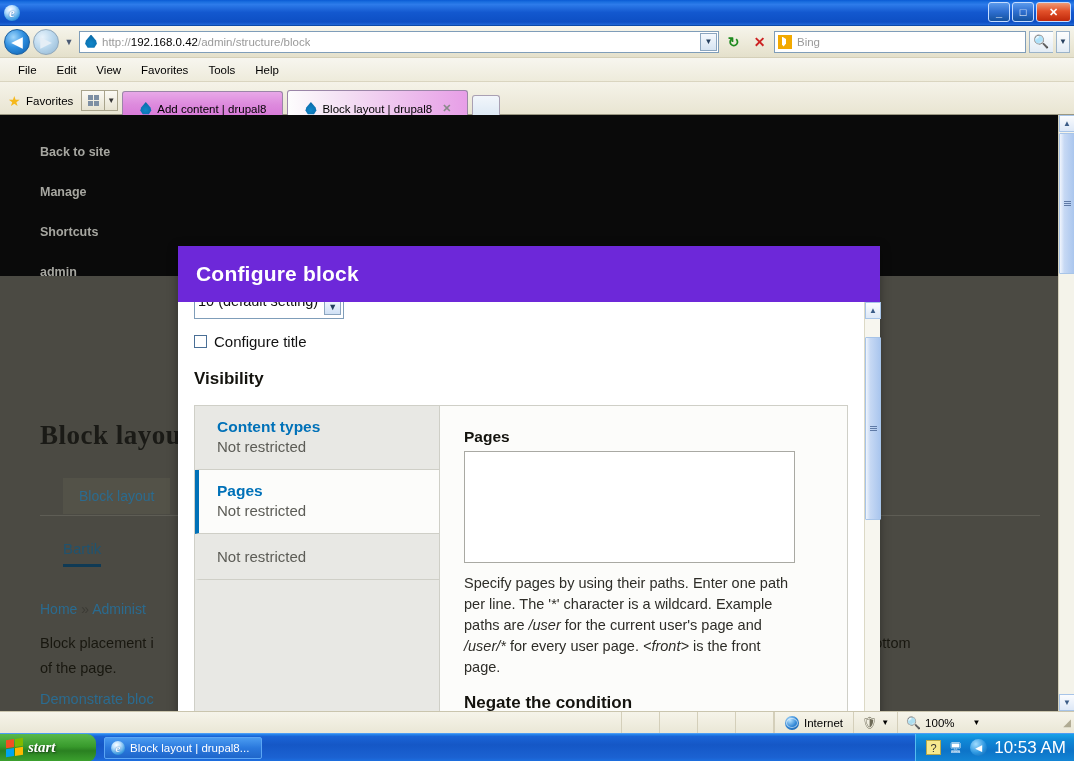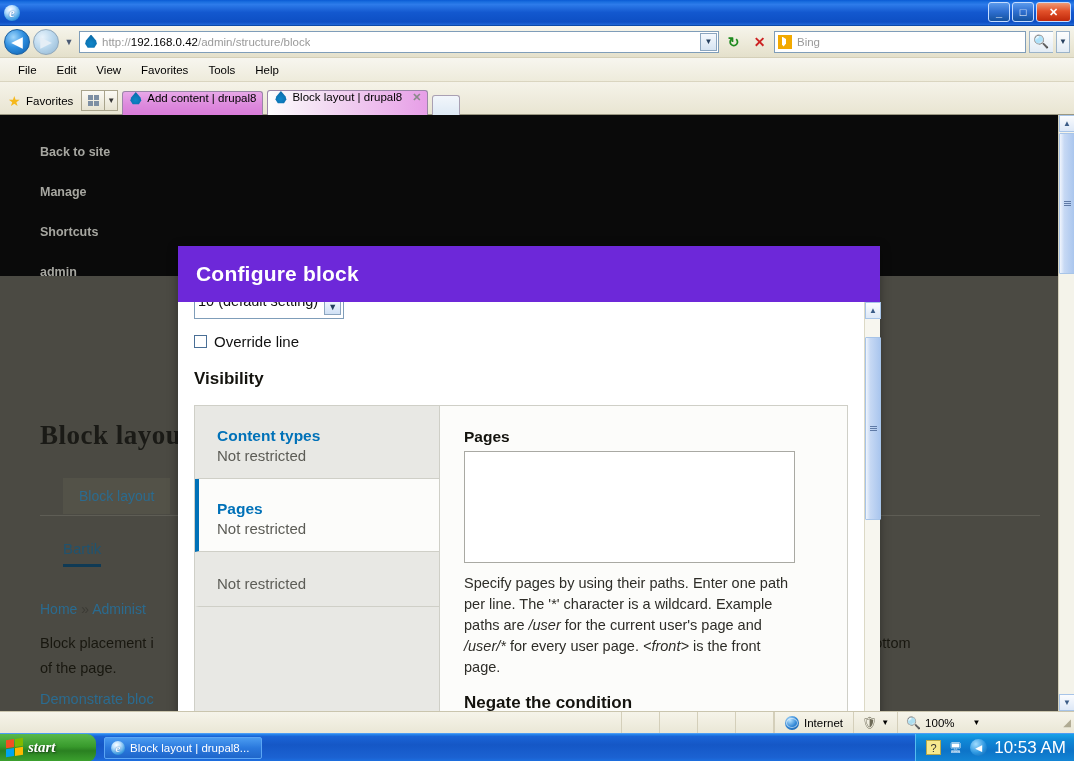--- a/index.html
+++ b/index.html
@@ -141,22 +141,22 @@
     display: flex; align-items: center; justify-content: center;
   }
   .qtabs-grid { display: grid; grid-template-columns: 5px 5px; grid-gap: 1px; }
   .qtabs-grid i { display: block; width: 5px; height: 5px; background: #7d8fa3; }
   .qtabs-drop {
     width: 13px; height: 21px; border: 1px solid #a9a48c; border-left: none; margin-bottom: 3px;
     background: linear-gradient(180deg, #fbfaf4, #e7e3d1);
     display: flex; align-items: center; justify-content: center; font-size: 8px; color: #333;
   }
   .tab {
-    height: 24px; margin-left: 4px; display: flex; align-items: flex-start;
-    padding: 0 6px; font-size: 11.5px; border: 1px solid #9b86a8;
+    height: 24px; margin-left: 4px; display: flex; align-items: flex-end;
+    padding: 0 16px; font-size: 11.5px; border: 1px solid #9b86a8;
     border-bottom: none; border-radius: 3px 3px 0 0; position: relative; top: 1px;
   }
   .tab.inactive { background: linear-gradient(180deg, #e8a8e8 0%, #dd8add 55%, #d97cd9 100%); color: #000; }
   .tab.active {
     background: linear-gradient(90deg, #fdfdfd 0%, #f3dcf3 35%, #e79ee7 100%);
     color: #000; height: 25px;
   }
   .tab .tabfav { width: 13px; height: 13px; margin-right: 5px; position: relative; flex: 0 0 auto; }
   .tab .tabclose { margin-left: 10px; color: #8a8a8a; font-size: 11px; font-weight: bold; }
   .newtab {
@@ -260,21 +260,21 @@
     margin-right: 7px; display: inline-block;
   }
   .vis-h { margin-top: 19px; font-size: 17px; font-weight: bold; color: #14130e; }
 
   .vtabs {
     margin-top: 16px; width: 654px; height: 360px;
     border: 1px solid #cfcfc7; display: flex; background: #fcfcfa;
   }
   .vtab-list { width: 245px; background: #e8e8e4; border-right: 1px solid #cfcfc7; }
   .vtab {
-    padding: 21px 0 14px 18px; border-bottom: 1px solid #cfcfc7;
+    padding: 12px 0 14px 18px; border-bottom: 1px solid #cfcfc7;
     border-left: 4px solid transparent;
   }
   .vtab.sel { background: #fcfcfa; border-left: 4px solid #0071b8; }
   .vtab .t { color: #0071b8; font-size: 15.5px; font-weight: bold; }
   .vtab .s { color: #5c5c56; font-size: 15px; margin-top: 2px; }
   .vtab-pane { flex: 1 1 auto; padding: 22px 20px 0 24px; }
   .pane-label { font-size: 15.5px; font-weight: bold; color: #14130e; margin-bottom: 5px; }
   .pane-ta {
     width: 331px; height: 112px; border: 1px solid #a9a9a3; background: #fff;
   }
@@ -509,21 +509,21 @@
 
       <div class="modal-body">
         <div class="mb-inner">
 
           <div class="sel-weight">
             <span>10 (default setting)</span><span class="arrow">▼</span>
           </div>
 
           <div class="chk-row">
             <span class="chkbox"></span>
-            <span>Override line</span>
+            <span>Configure title</span>
           </div>
 
           <div class="vis-h">Visibility</div>
 
           <div class="vtabs">
 
             <div class="vtab-list">
               <div class="vtab">
                 <div class="t">Content types</div>
                 <div class="s">Not restricted</div>

